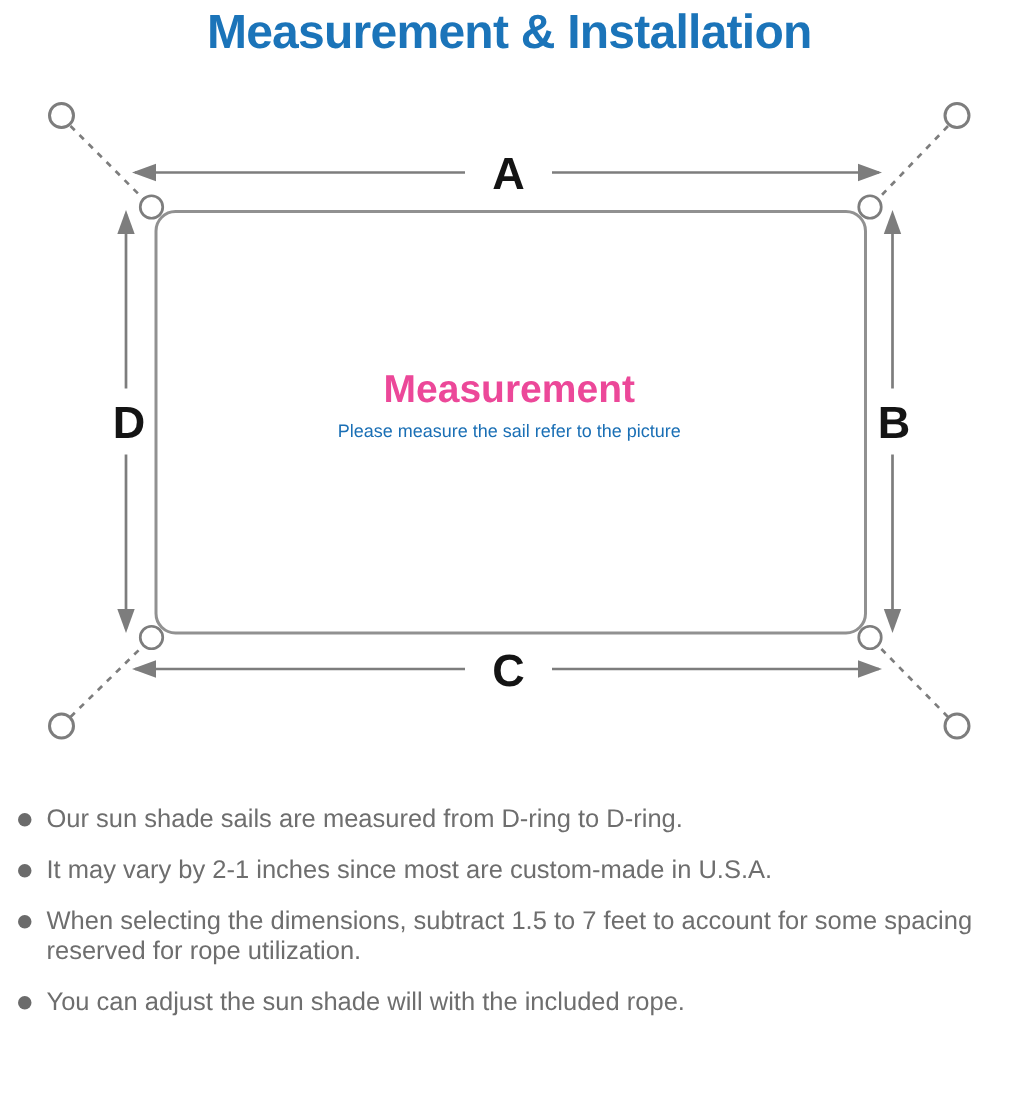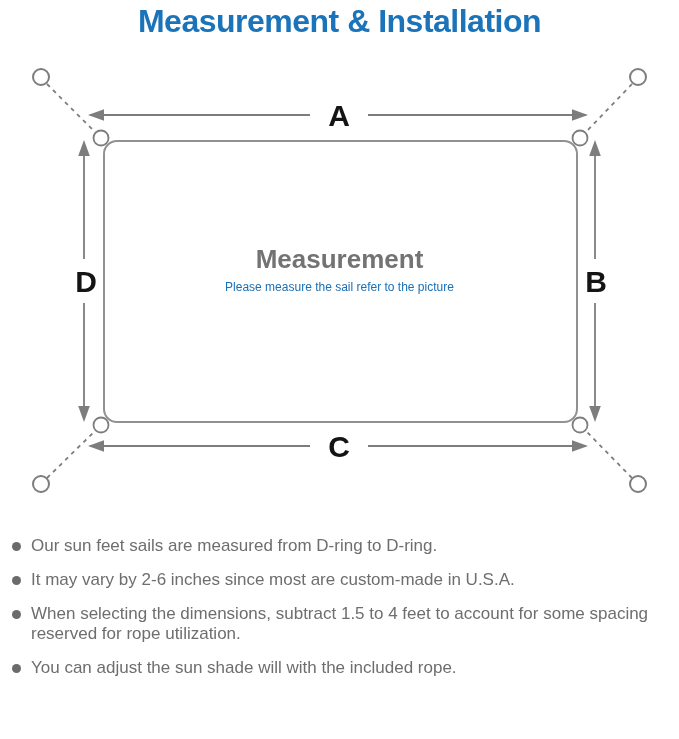--- a/index.html
+++ b/index.html
@@ -40,21 +40,21 @@
     text-anchor: middle;
   }
   .center-text {
     position: absolute;
     top: 244px; left: 0; right: 0;
     text-align: center;
   }
   .center-text h2 {
     font-size: 26px;
     font-weight: 700;
-    color: #737373;
+    color: #ec4899;
   }
   .center-text p {
     margin-top: 5px;
     font-size: 12px;
     color: #1a6fb5;
   }
   .notes {
     position: absolute;
     top: 536px; left: 10px;
     width: 663px;
@@ -129,29 +129,29 @@
   </svg>
 
   <div class="center-text">
     <h2>Measurement</h2>
     <p>Please measure the sail refer to the picture</p>
   </div>
 
   <ul class="notes">
     <li>
       <span class="dot"></span>
-      <span class="note-text">Our sun feet sails are measured from D-ring to D-ring.</span>
+      <span class="note-text">Our sun shade sails are measured from D-ring to D-ring.</span>
     </li>
     <li>
       <span class="dot"></span>
-      <span class="note-text">It may vary by 2-6 inches since most are custom-made in U.S.A.</span>
+      <span class="note-text">It may vary by 2-1 inches since most are custom-made in U.S.A.</span>
     </li>
     <li>
       <span class="dot"></span>
-      <span class="note-text">When selecting the dimensions, subtract 1.5 to 4 feet to account for some spacing reserved for rope utilization.</span>
+      <span class="note-text">When selecting the dimensions, subtract 1.5 to 7 feet to account for some spacing reserved for rope utilization.</span>
     </li>
     <li>
       <span class="dot"></span>
       <span class="note-text">You can adjust the sun shade will with the included rope.</span>
     </li>
   </ul>
 
 </div>
 
 </body></html>

